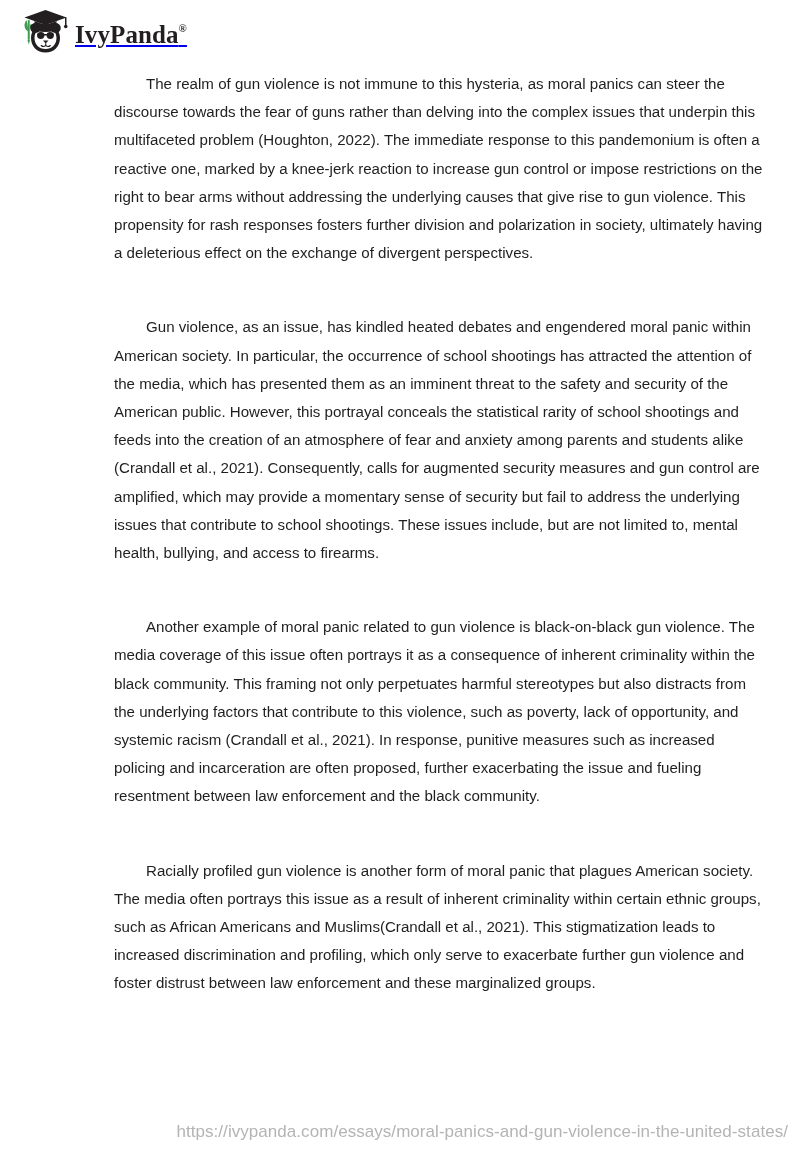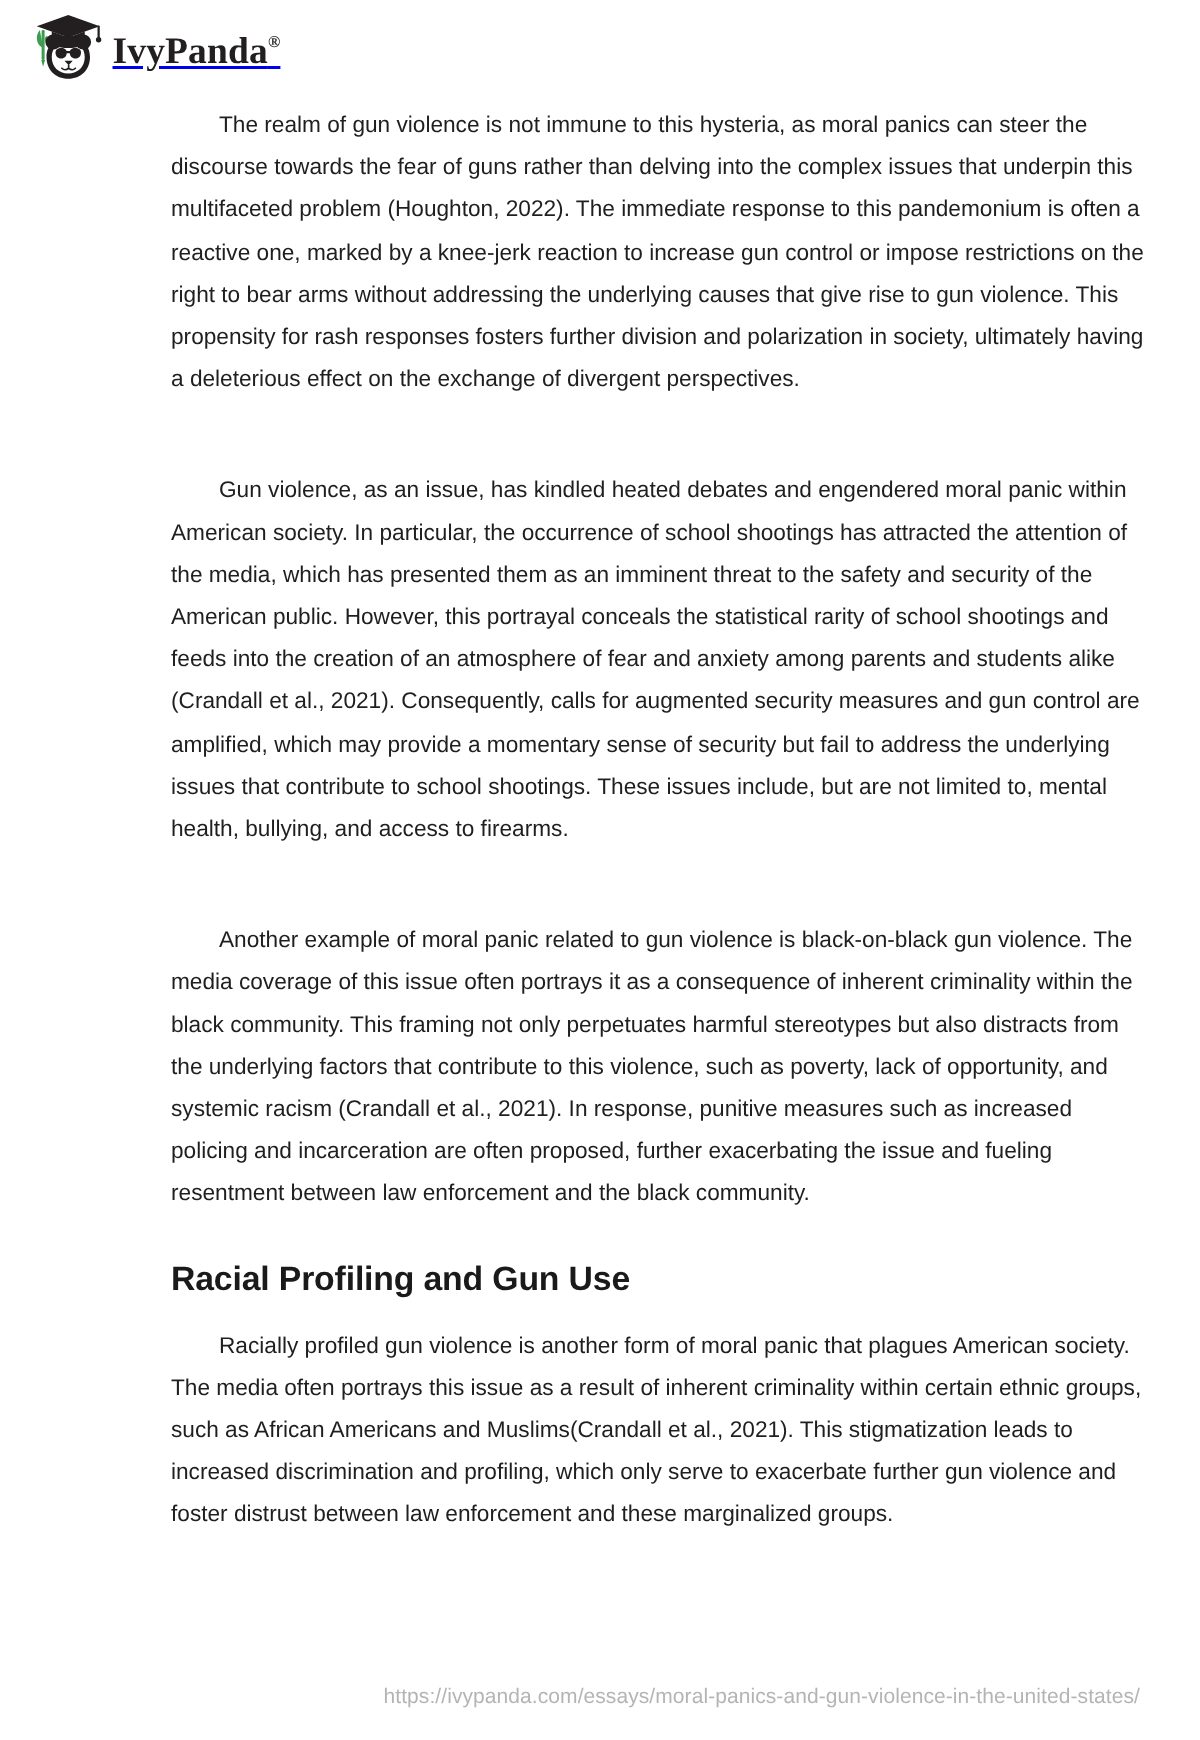--- a/index.html
+++ b/index.html
@@ -99,23 +99,23 @@
   
   .page-footer {
     position: absolute;
     left: 0;
     bottom: 0;
     width: 800px;
     height: 46px;
   }
   .footer-url {
     position: absolute;
-    right: 40px;
+    right: 12px;
     top: 8px;
-    font-size: 14px;
+    font-size: 17px;
     color: #b4b4b4;
     letter-spacing: 0.05px;
     white-space: nowrap;
     text-decoration: none;
   }
 </style>
 </head>
 <body>
 
 <div class="page-header">
@@ -167,21 +167,20 @@
   <div class="sp-h2-after"></div>
 
   <p>Gun violence, as an issue, has kindled heated debates and engendered moral panic within American society. In particular, the occurrence of school shootings has attracted the attention of the media, which has presented them as an imminent threat to the safety and security of the American public. However, this portrayal conceals the statistical rarity of school shootings and feeds into the creation of an atmosphere of fear and anxiety among parents and students alike (Crandall et al., 2021). Consequently, calls for augmented security measures and gun control are amplified, which may provide a momentary sense of security but fail to address the underlying issues that contribute to school shootings. These issues include, but are not limited to, mental health, bullying, and access to firearms.</p>
 
   <div class="sp-h2-before"></div>
   <div class="sp-h2-after"></div>
 
   <p>Another example of moral panic related to gun violence is black-on-black gun violence. The media coverage of this issue often portrays it as a consequence of inherent criminality within the black community. This framing not only perpetuates harmful stereotypes but also distracts from the underlying factors that contribute to this violence, such as poverty, lack of opportunity, and systemic racism (Crandall et al., 2021). In response, punitive measures such as increased policing and incarceration are often proposed, further exacerbating the issue and fueling resentment between law enforcement and the black community.</p>
 
   <div class="sp-h2-before"></div>
-  <h2>Racial Profiling and Gun Use</h2>
   <div class="sp-h2-after"></div>
 
   <p>Racially profiled gun violence is another form of moral panic that plagues American society. The media often portrays this issue as a result of inherent criminality within certain ethnic groups, such as African Americans and Muslims(Crandall et al., 2021). This stigmatization leads to increased discrimination and profiling, which only serve to exacerbate further gun violence and foster distrust between law enforcement and these marginalized groups.</p>
 </div>
 
 <div class="page-footer">
   <a class="footer-url" href="#">https://ivypanda.com/essays/moral-panics-and-gun-violence-in-the-united-states/</a>
 </div>
 
 </body></html>

